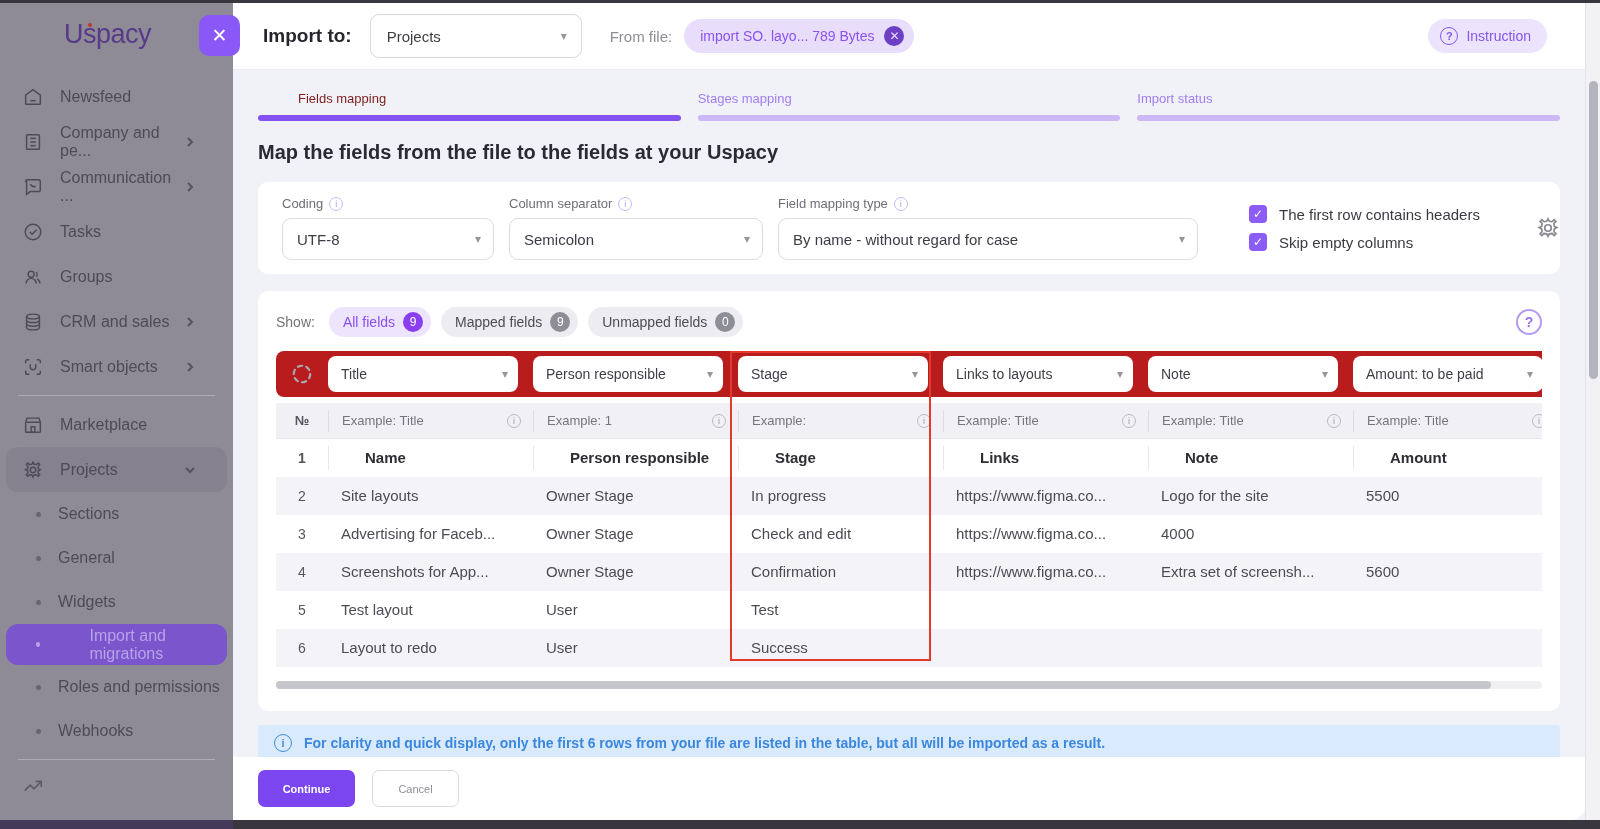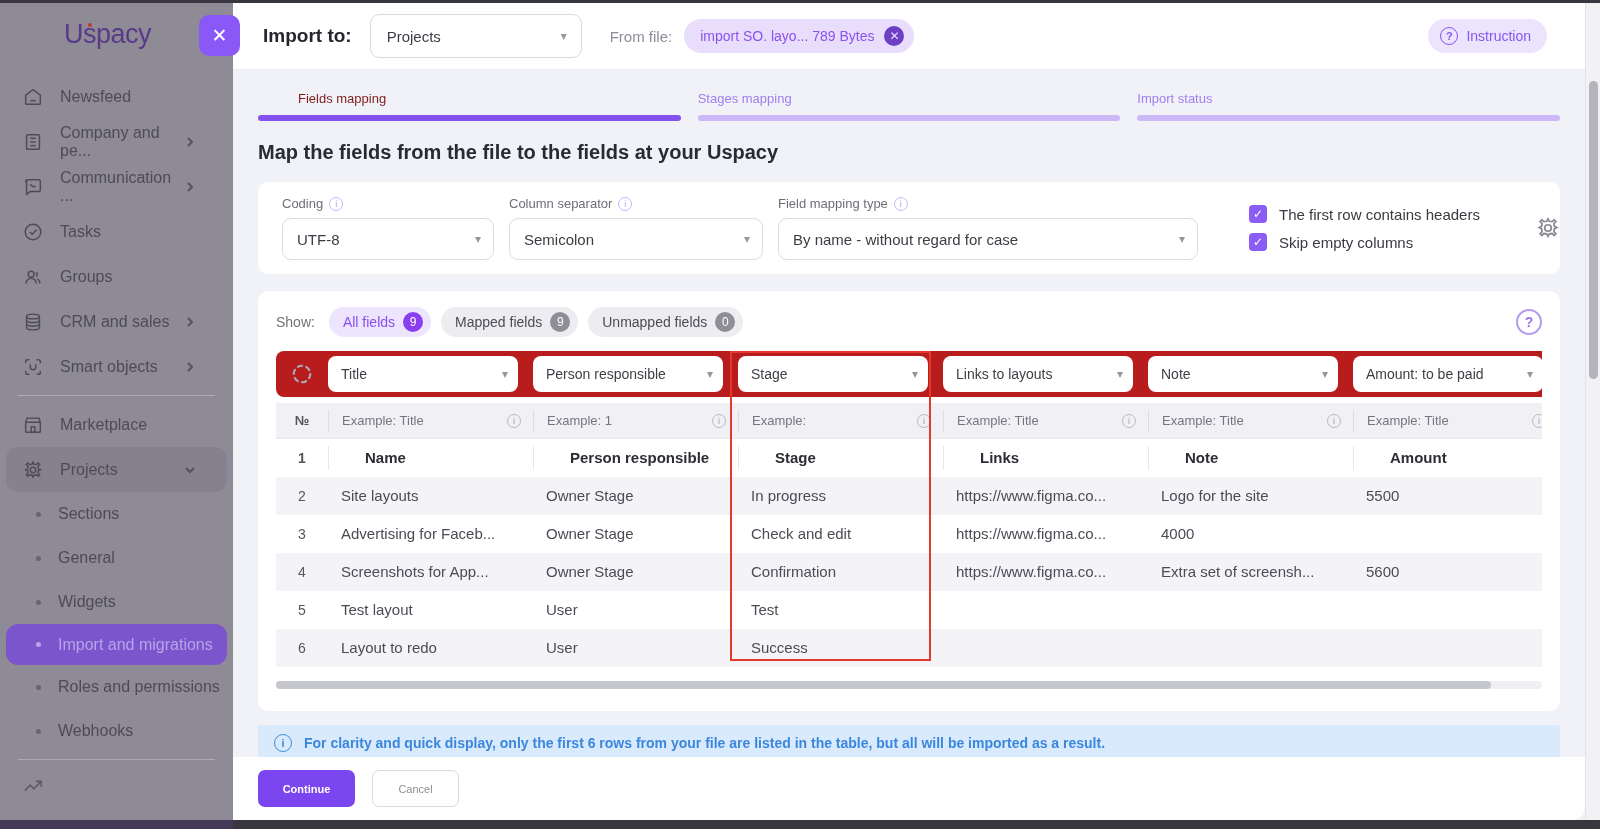--- a/index.html
+++ b/index.html
@@ -19,21 +19,21 @@
   .logo .dot { position:absolute; left:44px; top:20px; width:4px; height:4px; border-radius:50%; background:#c0392b; }
   .close-btn { position:absolute; left:199px; top:15px; width:41px; height:41px; border-radius:10px; background:#8a58f7; color:#fff; font-size:19px; display:flex; align-items:center; justify-content:center; z-index:60; cursor:pointer; }
   .nav { margin-top:24px; }
   .nav-item { display:flex; align-items:center; height:45px; padding:0 16px 0 22px; color:#4e4a57; font-size:16px; cursor:pointer; }
   .nav-item svg { width:22px; height:22px; flex:0 0 22px; margin-right:16px; stroke:#4e4a57; fill:none; stroke-width:1.6; }
   .nav-item .chev { margin-left:auto; width:12px; height:12px; stroke:#57525f; stroke-width:2; fill:none; }
   .nav-item.open-bg { background:rgba(60,50,80,0.10); border-radius:12px; margin:0 6px; padding:0 10px 0 16px; }
   .nav-divider { height:1px; background:rgba(255,255,255,0.28); margin:6px 18px; }
   .sub-item { display:flex; align-items:center; height:44px; padding-left:36px; color:#4e4a57; font-size:16px; cursor:pointer; }
   .sub-item .bullet { width:5px; height:5px; border-radius:50%; background:#68636f; margin-right:17px; }
-  .sub-item.active { background:#7a55cb; border-radius:12px; margin:0 6px; padding-left:30px; height:41px; color:#b7a4ea; }
+  .sub-item.active { background:#7a55cb; border-radius:12px; margin:0 6px; padding-left:30px; height:41px; color:#b7a4ea;gap:32px; }
   .sub-item.active .bullet { background:#b7a4ea; }
   .partial-item { display:flex; align-items:center; height:40px; padding-left:22px; opacity:.75; }
   .partial-item svg { width:22px; height:22px; stroke:#4e4a57; fill:none; stroke-width:1.8; }
 
   
   .main { position:absolute; left:233px; right:15px; top:3px; bottom:9px; background:#f1f2f7; }
   .m-header { position:absolute; left:0; right:0; top:0; height:67px; background:#fff; border-bottom:1px solid #ececf1; display:flex; align-items:center; padding:0 38px 0 30px; z-index:5; }
   .import-to { font-size:19px; font-weight:700; color:#26262e; margin-right:18px; }
   .h-select { width:212px; height:44px; border:1px solid #d9d9e1; border-radius:9px; background:#fff; display:flex; align-items:center; justify-content:space-between; padding:0 14px 0 16px; font-size:15px; color:#3d3d45; cursor:pointer; }
   .caret { color:#96969e; font-size:12px; }

